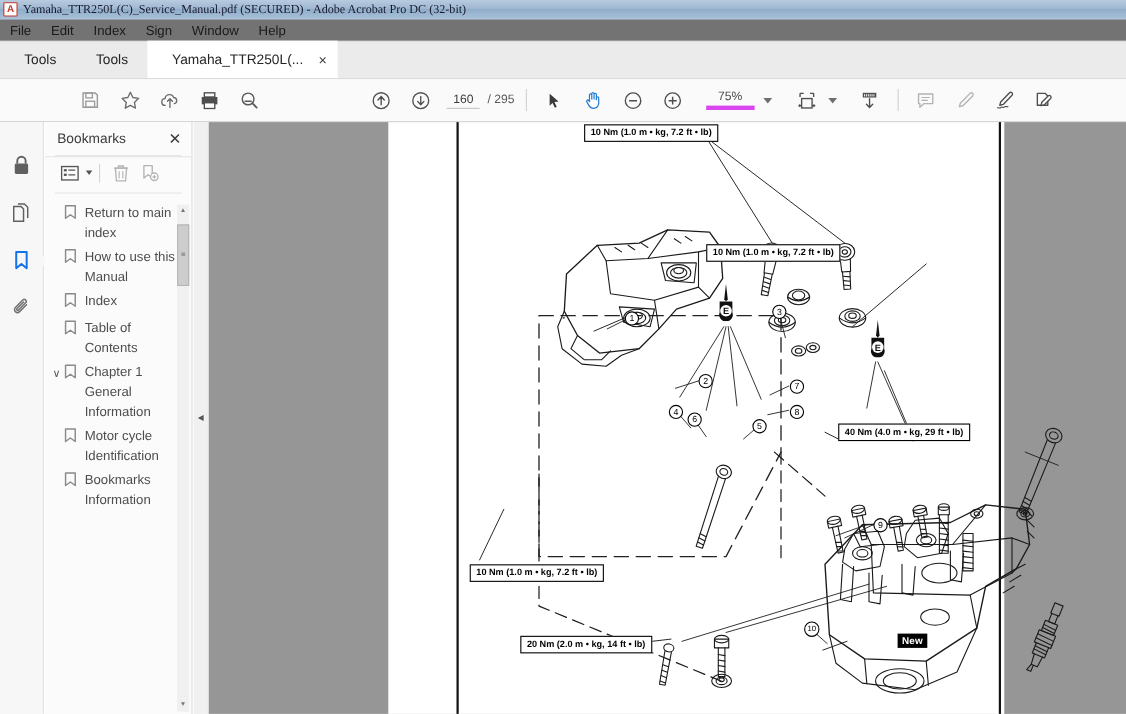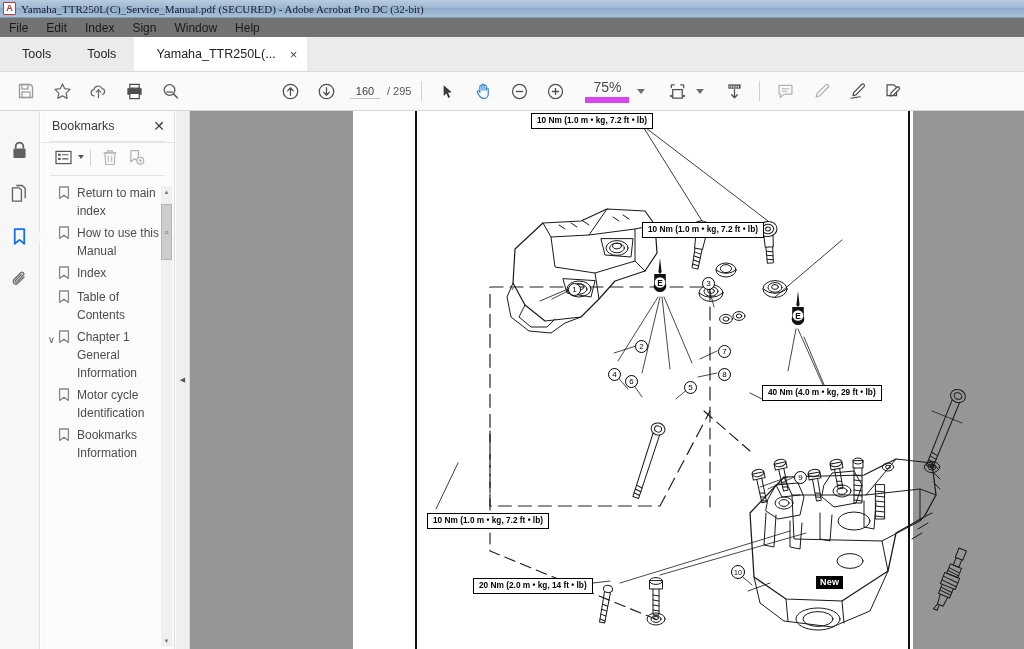--- a/index.html
+++ b/index.html
@@ -59,21 +59,21 @@
   }
   .tab-close {
     font-size: 13px; color: #404040; margin-left: 14px; cursor: pointer;
     line-height: 1;
   }
 
   
   .toolbar {
     position: absolute; top: 72px; left: 0; width: 1024px; height: 39px;
     background: #fafafa; border-bottom: 1px solid #d6d6d6;
-    display: flex; align-items: center;
+    display: flex; align-items: center; justify-content: center;
   }
   .tb-btn {
     width: 36px; height: 34px; display: flex; align-items: center;
     justify-content: center; cursor: pointer;
   }
   .tb-sep {
     width: 1px; height: 20px; background: #cfcfcf; margin: 0 7px;
   }
   .pagebox {
     display: flex; align-items: baseline; margin: 0 3px 0 6px;
@@ -82,22 +82,22 @@
   .pagenum {
     width: 30px; text-align: center; border: none; border-bottom: 1px solid #c3c3c3;
     background: transparent; font-size: 11px; color: #3a3a3a; padding: 1px 0 1px 0;
     font-family: "Liberation Sans", sans-serif;
   }
   .pagetotal { font-size: 11px; color: #5a5a5a; margin-left: 7px; white-space: nowrap; }
   .zoombox {
     display: flex; align-items: center; margin-left: 12px;
   }
   .zoomval {
-    width: 44px; text-align: center; font-size: 14px; color: #4a4a4a;
-    border-bottom: 6px solid #d946ef; padding-bottom: 2px;
+    width: 44px; text-align: center; font-size: 11px; color: #4a4a4a;
+    border-bottom: 4px solid #d946ef; padding-bottom: 2px;
   }
   .caret {
     width: 0; height: 0; border-left: 4px solid transparent;
     border-right: 4px solid transparent; border-top: 5px solid #6e6e6e;
     margin-left: 8px; cursor: pointer;
   }
 
   
   .railcol {
     position: absolute; top: 111px; left: 0; width: 40px; height: 538px;

